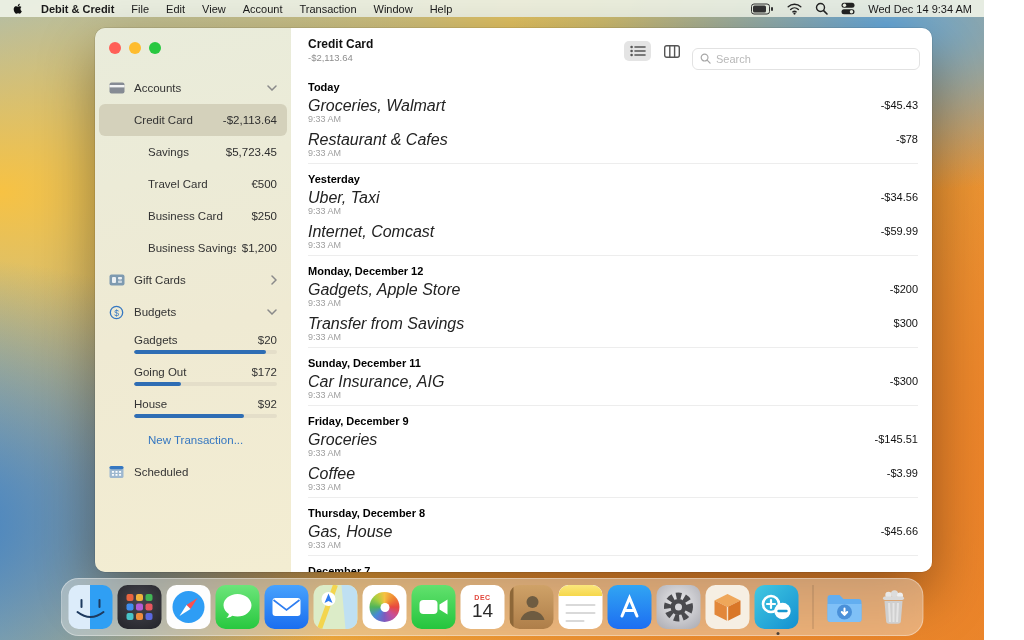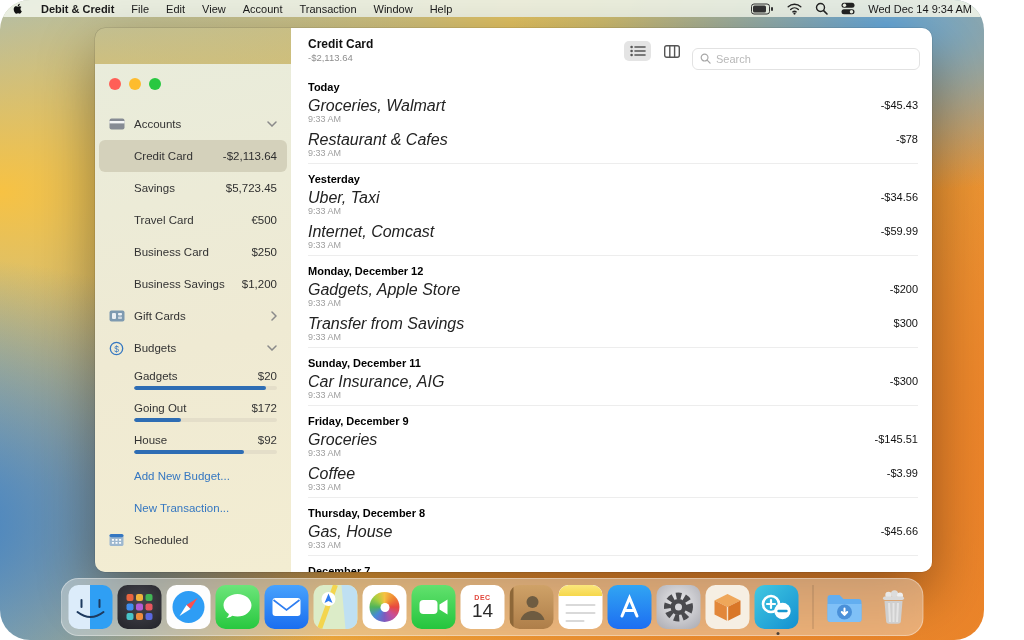--- a/index.html
+++ b/index.html
@@ -8,21 +8,20 @@
 
   .desktop {
     position:relative; width:984px; height:640px; overflow:hidden;
     background-color:#e98a2d;
     background-image:
       radial-gradient(38% 26% at 90% 4%, #66a7d8 0%, rgba(102,167,216,0) 100%),
       radial-gradient(46% 42% at -8% 82%, #3e80c4 0%, rgba(62,128,196,0) 100%),
       radial-gradient(52% 46% at 0% 30%, #f7c243 0%, rgba(247,194,67,0) 100%),
       radial-gradient(78% 68% at 72% 72%, #ec7d26 0%, rgba(236,125,38,0) 100%),
       linear-gradient(115deg, #8cbbe0 0%, #eec04a 48%, #e98a2d 100%);
-    border-radius: 30px;
   }
 
   
   .menubar {
     position:absolute; top:0; left:0; right:0; height:17px;
     background:rgba(238,242,230,0.92);
     display:flex; align-items:center; padding:0 12px;
     font-size:11px; color:#1a1a1a;
   }
   .mb-left { display:flex; align-items:center; gap:17px; }
@@ -37,32 +36,32 @@
   .window {
     position:absolute; left:95px; top:28px; width:837px; height:544px;
     border-radius:10px; overflow:hidden; display:flex;
     box-shadow:0 22px 55px rgba(0,0,0,0.38), 0 0 0 0.5px rgba(0,0,0,0.15);
   }
 
   
   .sidebar {
     width:196px; flex:none;
     background:linear-gradient(168deg,#e9ecdb 0%, #efead3 55%, #f3edd2 100%);
-    padding-top:10px; font-size:11.5px; color:#333;margin-top:36px;
+    padding-top:10px; font-size:11.5px; color:#333;
   }
   .traffic { display:flex; gap:8px; padding:4px 0 0 14px; height:22px; }
   .tl { width:12px; height:12px; border-radius:50%; }
   .tl.red{ background:#ff5f57;} .tl.yel{ background:#febc2e;} .tl.grn{ background:#28c840;}
   .side-list { margin-top:12px; }
   .side-row { height:32px; display:flex; align-items:center; padding:0 14px; }
   .side-row .ic { width:17px; height:16px; margin-right:8px; flex:none; display:flex; align-items:center; }
   .side-row .lbl { flex:1; white-space:nowrap; overflow:hidden; }
   .side-row .val { margin-left:6px; color:#2e2e2e; }
   .side-row .chev { margin-left:6px; display:flex; }
-  .child { padding-left:39px; }
+  .child { padding-left:53px; }
   .selected { background:#d4d1bb; border-radius:6px; margin:0 4px; padding-left:35px; padding-right:10px; }
   .link { color:#3577c1; }
   .budget-row { height:32px; display:flex; flex-direction:column; justify-content:center; gap:4px; padding:0 14px 0 39px; }
   .budget-top { display:flex; }
   .budget-top .lbl { flex:1; }
   .bar { height:4px; border-radius:2px; background:#e4dec9; overflow:hidden; }
   .bar-fill { height:100%; background:#2e6db4; border-radius:2px; }
 
   
   .main { flex:1; background:#ffffff; display:flex; flex-direction:column; overflow:hidden; }
@@ -274,23 +273,20 @@
         <div class="budget-row">
           <div class="budget-top">
             <span class="lbl">House</span>
             <span class="val">$92</span>
           </div>
           <div class="bar">
               <div class="bar-fill" style="width: 77%;"></div>
             </div>
         </div>
 
-        <div class="side-row child">
-          <span class="lbl link">Add New Budget...</span>
-        </div>
 
         <div class="side-row child">
           <span class="lbl link">New Transaction...</span>
         </div>
 
         <div class="side-row">
           <span class="ic">
               <svg width="15" height="14" viewBox="0 0 16 15">
                 <rect x="0.5" y="1" width="15" height="13" rx="2" fill="#9db7cf"></rect>
                 <rect x="0.5" y="1" width="15" height="3.6" rx="2" fill="#3577c1"></rect>

